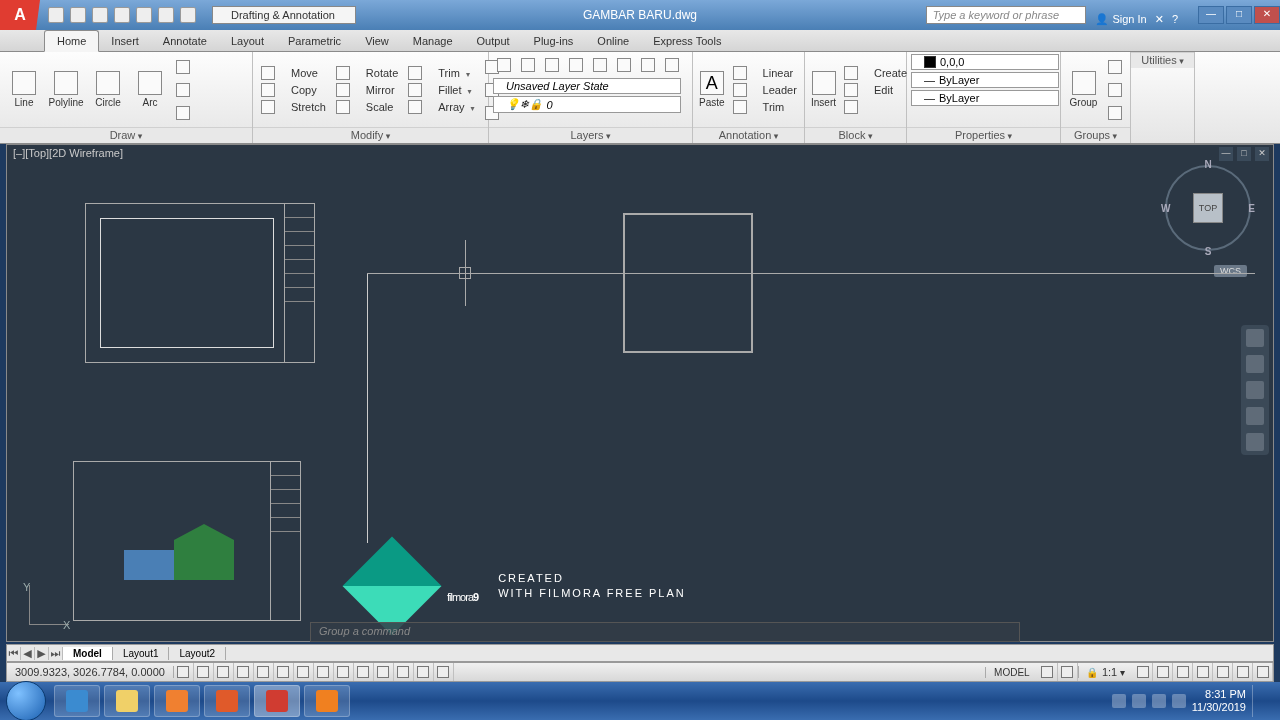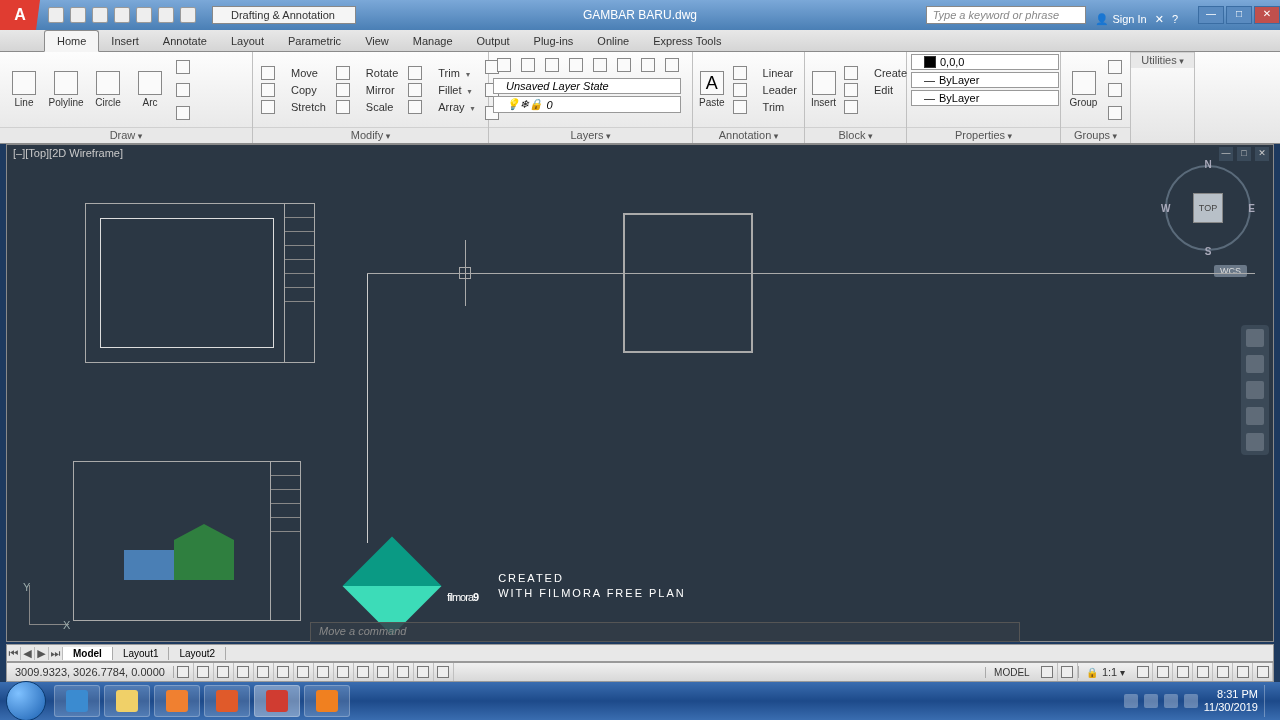--- a/index.html
+++ b/index.html
@@ -114,21 +114,21 @@
 .sb-btn .icon { width: 12px; height: 12px; border: 1px solid #777; background: #eee; }
 .sb-right { margin-left: auto; display: flex; align-items: center; }
 .sb-label { padding: 0 8px; border-left: 1px solid #aaa; color: #333; font-size: 10px; }
 
 
 .taskbar { position: absolute; left: 0; right: 0; bottom: 0; height: 38px; background: linear-gradient(#3a6db0, #1d4a8a, #3a6db0); display: flex; align-items: center; }
 .start-orb { width: 40px; height: 40px; border-radius: 50%; background: radial-gradient(circle at 30% 30%, #7fc1ff, #1a5fb0); margin: 0 6px; border: 1px solid #0a3a70; }
 .task-item { width: 46px; height: 32px; margin: 0 2px; background: rgba(255,255,255,0.15); border: 1px solid rgba(255,255,255,0.25); border-radius: 3px; display: flex; align-items: center; justify-content: center; }
 .task-item.active { background: rgba(255,255,255,0.35); }
 .task-item .ic { width: 22px; height: 22px; background: #ccc; border-radius: 3px; }
-.tray { margin-left: auto; display: flex; align-items: center; gap: 6px; padding-right: 8px; color: #fff; }
+.tray { margin-left: auto; display: flex; align-items: center; gap: 6px; padding-right: 20px; color: #fff; }
 .tray .clock { text-align: right; font-size: 10px; line-height: 1.2; }
 .tray-ic { width: 14px; height: 14px; background: rgba(255,255,255,0.3); border-radius: 2px; }
 </style>
 </head>
 <body>
 
 <div class="titlebar">
   <div class="app-icon">A</div>
   <div class="qat">
     <div class="qat-btn"></div>
@@ -455,21 +455,21 @@
   <div class="watermark">
     <div class="wm-logo"></div>
     <div class="wm-text1"><span>filmora</span><b>9</b></div>
     <div class="wm-sub">
         <div>CREATED</div>
         <div>WITH FILMORA FREE PLAN</div>
       </div>
   </div>
 </div>
 
-<div class="cmdline">Move a command</div>
+<div class="cmdline">Group a command</div>
 
 <div class="layout-tabs">
   <div class="lt-nav">
     <span>⏮</span>
     <span>◀</span>
     <span>▶</span>
     <span>⏭</span>
   </div>
   <div class="lt-tab active">Model</div>
   <div class="lt-tab">Layout1</div>

